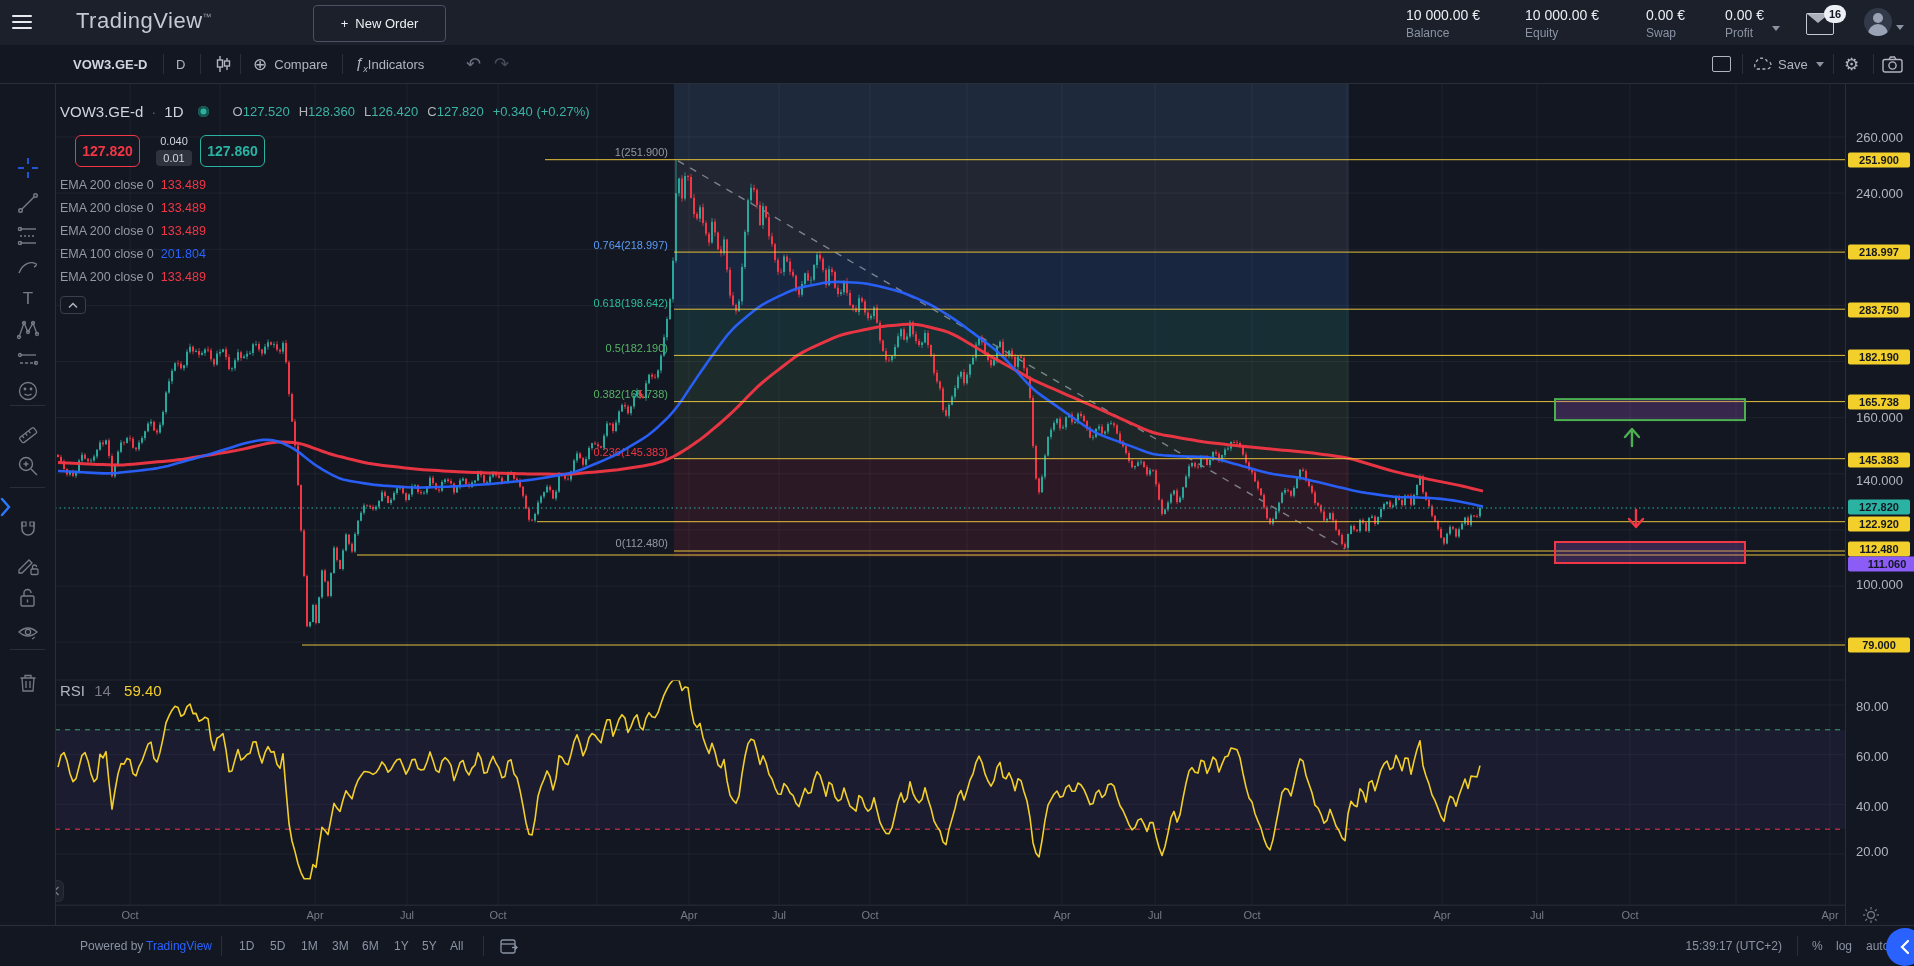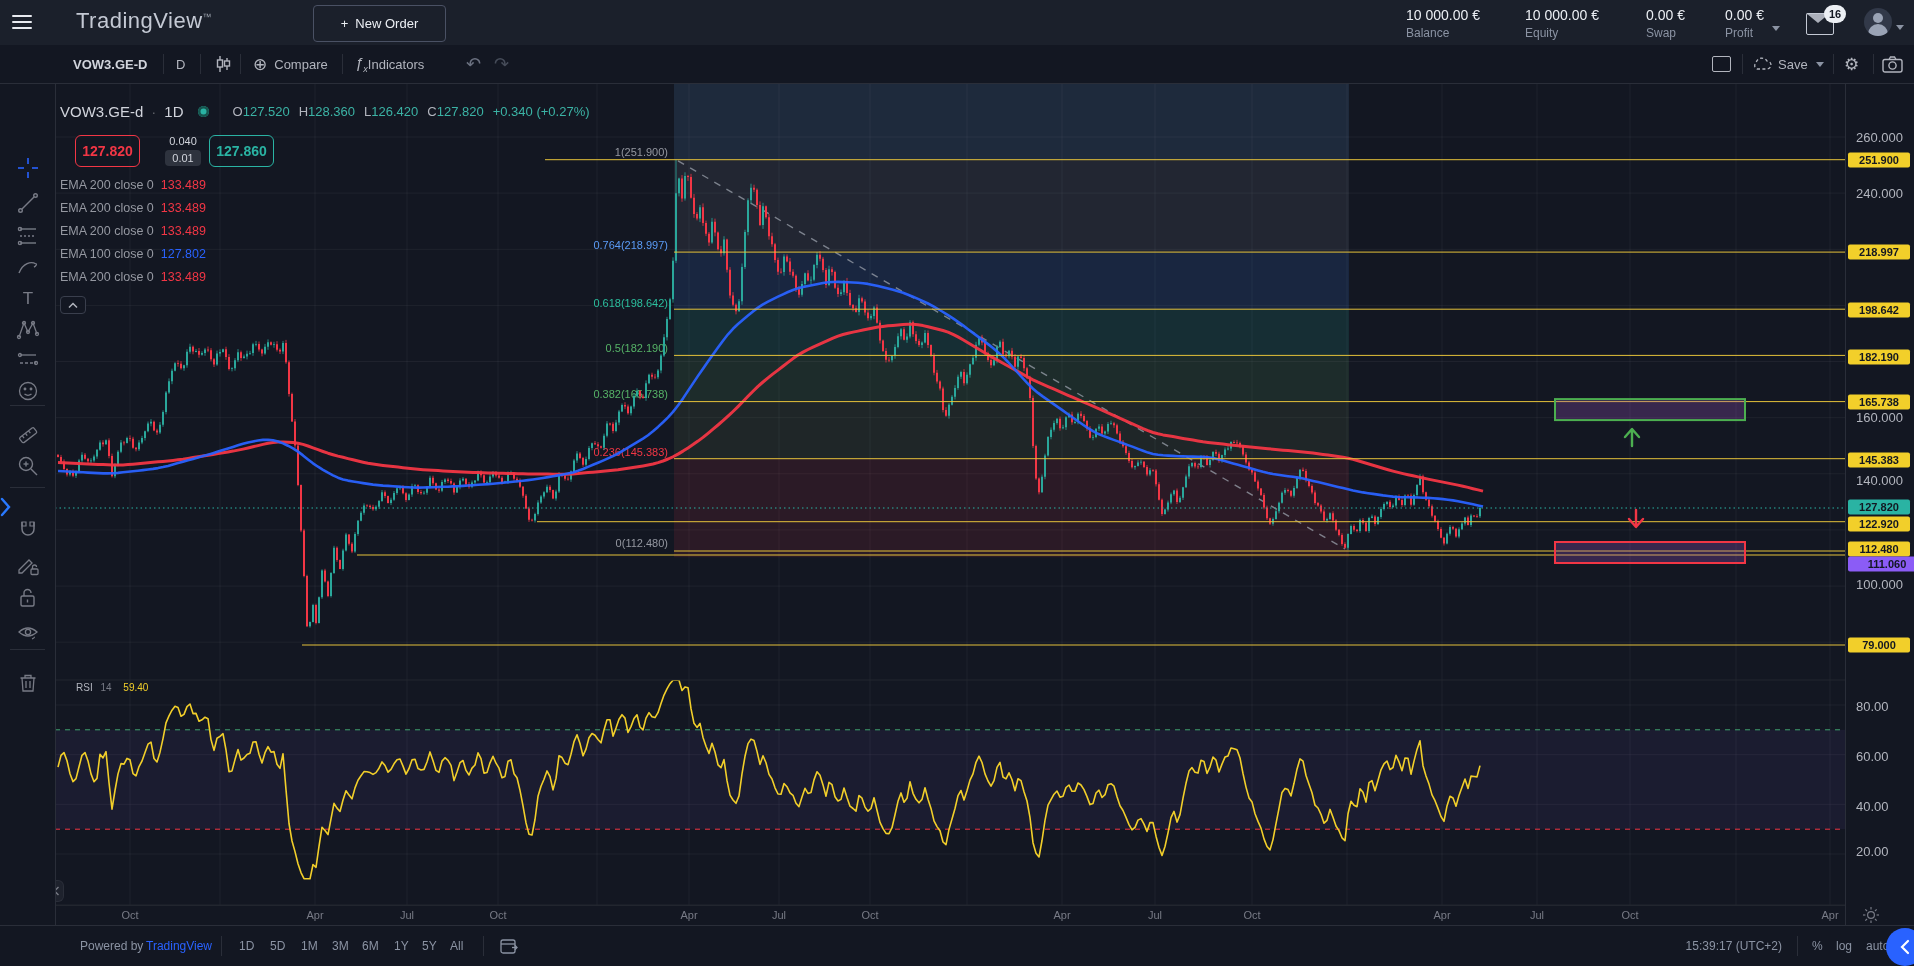--- a/index.html
+++ b/index.html
@@ -39,28 +39,28 @@
   #legend{left:60px;top:103px;z-index:10;}
   #legend-title{display:flex;align-items:center;gap:8px;font-size:15px;color:#d1d4dc;}
   #legend-title .ohlc{font-size:13px;display:flex;gap:9px;margin-left:16px;}
   .ohlc .k{color:#b2b5be;}
   .ohlc .v{color:#3bb3a5;}
   #quote-row{position:absolute;left:15px;top:32px;display:flex;align-items:flex-start;}
   .px-btn{width:63px;height:30px;border-radius:6px;display:flex;align-items:center;justify-content:center;
      font-size:14px;font-weight:bold;cursor:pointer;background:rgba(19,23,34,.55);}
   #sell-btn{border:1.5px solid #f23645;color:#f23645;}
   #buy-btn{border:1.5px solid #2ab3a3;color:#2ab3a3;margin-left:6px;}
-  #spread{width:40px;text-align:center;margin-left:23px;margin-right:0;}
+  #spread{width:40px;text-align:center;margin-left:14px;margin-right:0;}
   #spread .top{font-size:11px;color:#d1d4dc;}
   #spread .box{margin:3px auto 0;width:36px;height:16px;background:#2e333e;border-radius:4px;font-size:11px;line-height:16px;color:#d1d4dc;}
   .ind-row{position:absolute;left:0;font-size:12.5px;white-space:nowrap;cursor:default;}
   .ind-row .n{color:#9598a1;}
   #collapse-btn{position:absolute;left:0;top:193px;width:24px;height:16px;border:1px solid #3a3f4d;border-radius:4px;
      background:#131722;display:flex;align-items:center;justify-content:center;cursor:pointer;color:#b2b5be;}
-  #rsi-legend{left:76px;top:682px;z-index:10;font-size:10px;}
+  #rsi-legend{left:60px;top:682px;z-index:10;font-size:15px;}
   
   #price-axis{left:1845px;top:83px;width:69px;height:842px;background:#131722;border-left:1px solid #2a2e39;z-index:12;cursor:ns-resize;}
   .pax{position:absolute;left:10px;transform:translateY(-50%);font-size:13px;color:#b2b5be;}
   .badge{position:absolute;left:2px;width:62px;transform:translateY(-50%);height:15px;border-radius:2px;
      font-size:11px;line-height:15px;text-align:center;color:#131722;font-weight:bold;}
   #time-axis{left:55px;top:905px;width:1790px;height:20px;z-index:12;cursor:ew-resize;background:#131722;border-top:1px solid #22262f;}
   .tax{position:absolute;top:3px;transform:translateX(-50%);font-size:11px;color:#787b86;}
   .tax.major{color:#d1d4dc;margin-top:28px;}
   
   #bottombar{left:0;top:925px;width:1914px;height:41px;background:#131722;border-top:1px solid #2a2e39;z-index:20;}
@@ -433,21 +433,21 @@
       <div id="spread">
         <div class="top">0.040</div>
         <div class="box">0.01</div>
       </div>
       <div id="buy-btn" class="px-btn">127.860</div>
     </div>
     <div id="ind-holder">
         <div class="ind-row" style="top: 75px;"><span class="n">EMA 200 close 0</span>&nbsp;&nbsp;<span style="color:#f23645">133.489</span></div>
         <div class="ind-row" style="top: 98px;"><span class="n">EMA 200 close 0</span>&nbsp;&nbsp;<span style="color:#f23645">133.489</span></div>
         <div class="ind-row" style="top: 121px;"><span class="n">EMA 200 close 0</span>&nbsp;&nbsp;<span style="color:#f23645">133.489</span></div>
-        <div class="ind-row" style="top: 144px;"><span class="n">EMA 100 close 0</span>&nbsp;&nbsp;<span style="color:#2962ff">127.802</span></div>
+        <div class="ind-row" style="top: 144px;"><span class="n">EMA 100 close 0</span>&nbsp;&nbsp;<span style="color:#2962ff">201.804</span></div>
         <div class="ind-row" style="top: 167px;"><span class="n">EMA 200 close 0</span>&nbsp;&nbsp;<span style="color:#f23645">133.489</span></div>
       </div>
     <div id="collapse-btn">
       <svg width="10" height="7" viewBox="0 0 10 7">
           <polyline points="1,5.5 5,1.5 9,5.5" fill="none" stroke="#b2b5be" stroke-width="1.5"></polyline>
         </svg>
     </div>
   </div>
 
   <div id="rsi-legend" class="abs">
@@ -461,21 +461,21 @@
       <div class="pax" style="top: 110px;">240.000</div>
       <div class="pax" style="top: 334px;">160.000</div>
       <div class="pax" style="top: 397px;">140.000</div>
       <div class="pax" style="top: 501px;">100.000</div>
       <div class="pax" style="top: 623px;">80.00</div>
       <div class="pax" style="top: 673px;">60.00</div>
       <div class="pax" style="top: 723px;">40.00</div>
       <div class="pax" style="top: 768px;">20.00</div>
       <div class="badge" style="top: 77px; background: rgb(242, 207, 42);">251.900</div>
       <div class="badge" style="top: 169px; background: rgb(242, 207, 42);">218.997</div>
-      <div class="badge" style="top: 227px; background: rgb(242, 207, 42);">198.642</div>
+      <div class="badge" style="top: 227px; background: rgb(242, 207, 42);">283.750</div>
       <div class="badge" style="top: 274px; background: rgb(242, 207, 42);">182.190</div>
       <div class="badge" style="top: 319px; background: rgb(242, 207, 42);">165.738</div>
       <div class="badge" style="top: 377px; background: rgb(242, 207, 42);">145.383</div>
       <div class="badge" style="top: 424px; background: rgb(42, 179, 163);">127.820</div>
       <div class="badge" style="top: 441px; background: rgb(242, 207, 42);">122.920</div>
       <div class="badge" style="top: 466px; background: rgb(242, 207, 42);">112.480</div>
       <div class="badge" style="top: 481px; background: #8b5cf6; padding-left: 8px;">111.060</div>
       <div class="badge" style="top: 562px; background: rgb(242, 207, 42);">79.000</div>
     </div>
   <div id="time-axis" class="abs">

